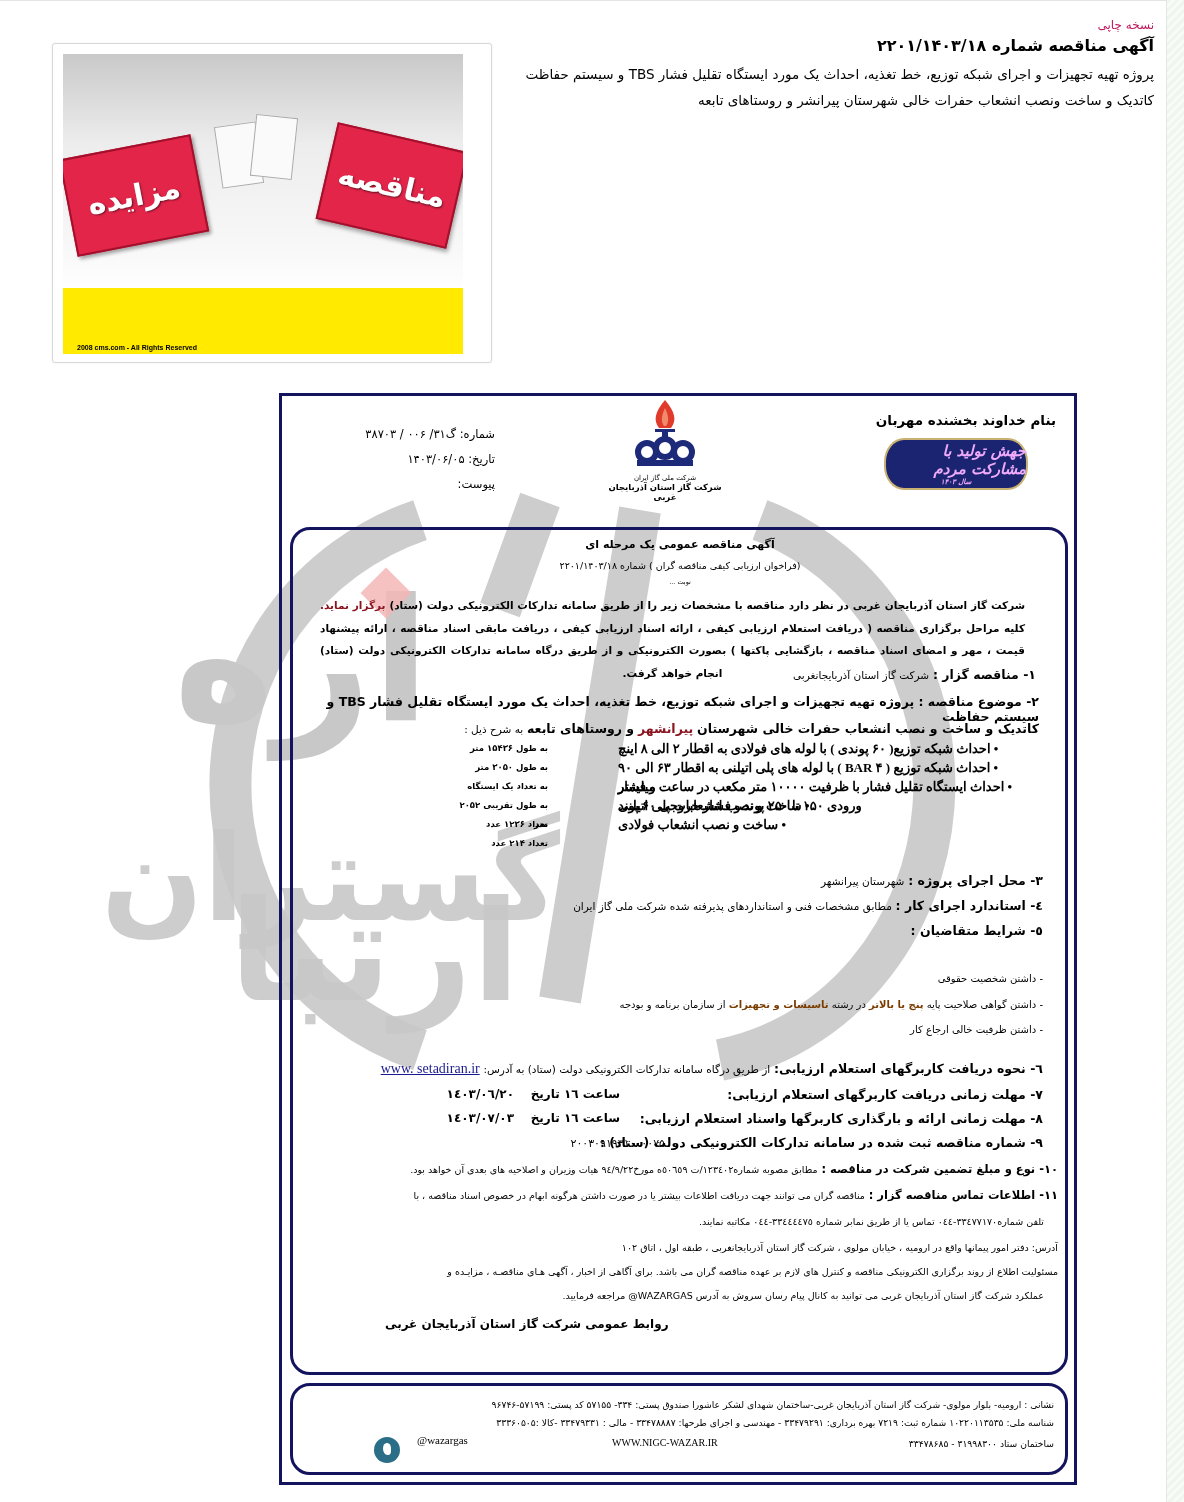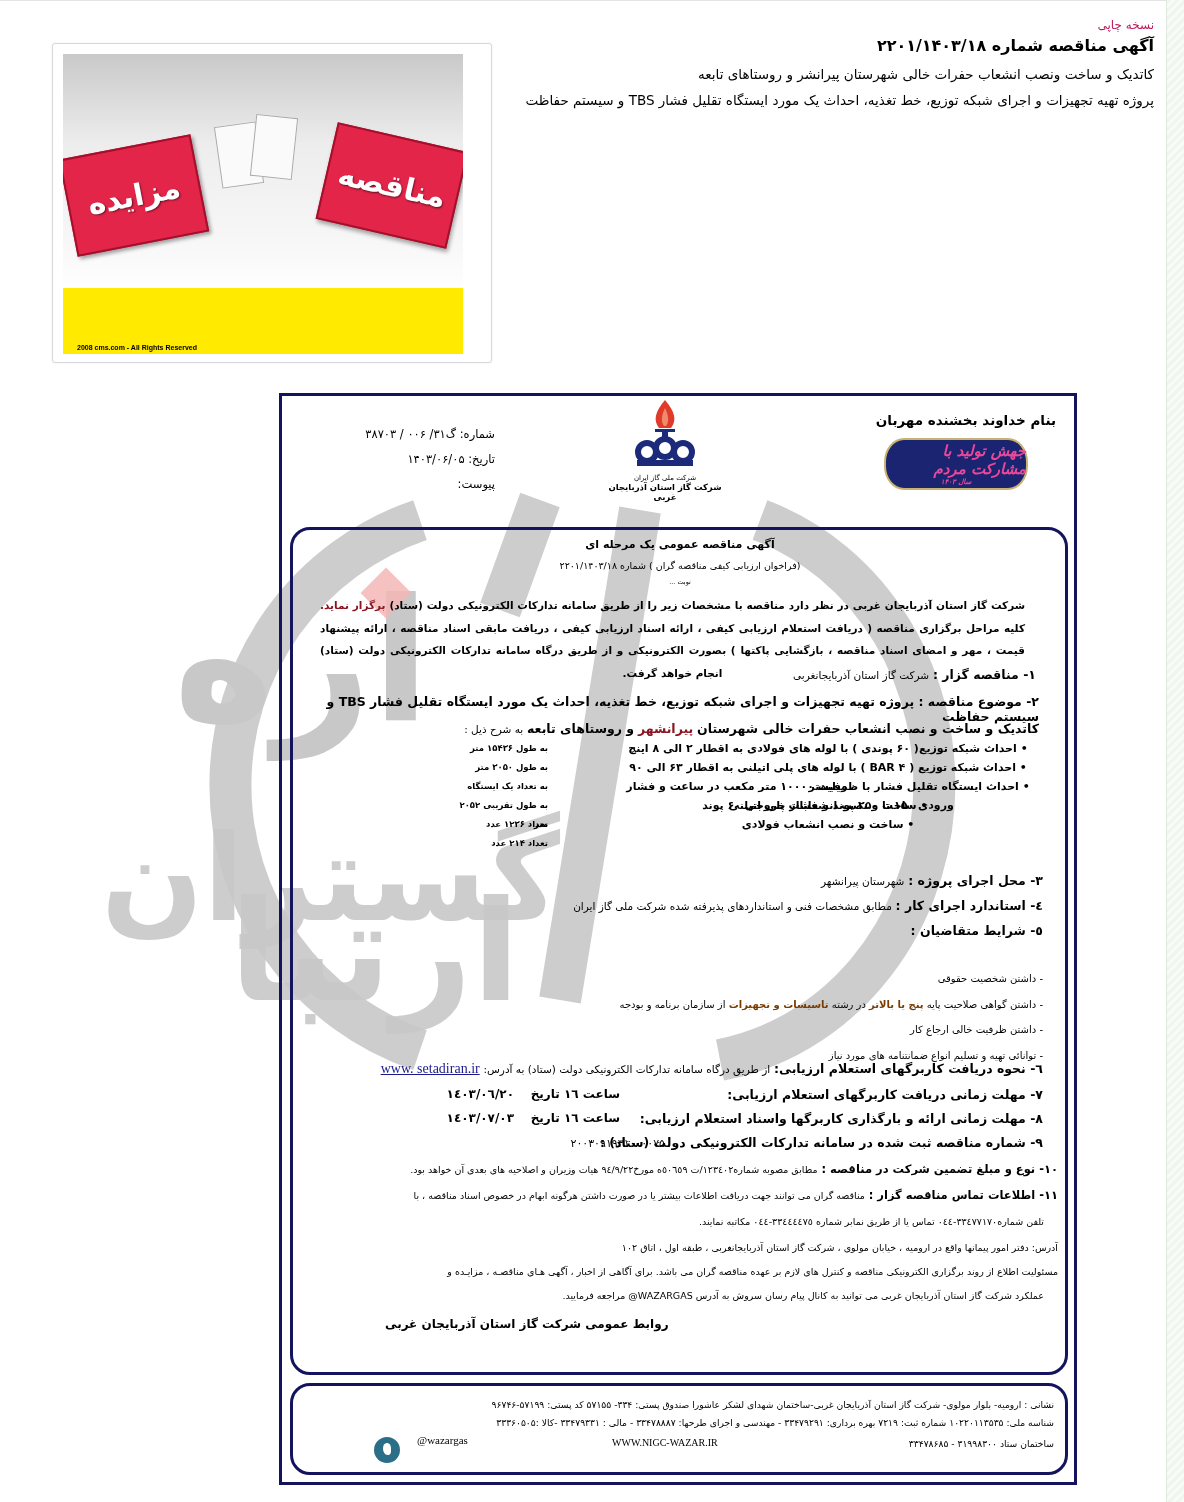--- a/index.html
+++ b/index.html
@@ -49,21 +49,21 @@
     position: absolute; left: 279px; top: 393px; width: 798px; height: 1092px;
     border: 3px solid #14135e; box-sizing: border-box; background: transparent;
   }
   .watermark { position: absolute; left: 0; top: 0; width: 1184px; height: 1502px; pointer-events: none; z-index: 0; }
   .layer { position: absolute; z-index: 1; }
 
   .doc-head-right { right: 128px; top: 412px; direction: rtl; text-align: right; margin-left: 48px; }
   .bismillah { font-size: 13.5px; font-weight: bold; }
   .slogan {
     margin-top: 10px; width: 140px; height: 48px; background: #1b2470; border-radius: 20px / 24px;
-    border: 2px solid #c9b271; color: #ec4899; font-size: 15px; font-style: italic; font-weight: bold;
+    border: 2px solid #c9b271; color: #f0abfc; font-size: 15px; font-style: italic; font-weight: bold;
     display: flex; align-items: center; justify-content: center; margin-right: 28px;
   }
   .slogan-sub { font-size: 7px; display: block; text-align: center; }
 
   .nigc { left: 600px; top: 398px; width: 130px; text-align: center; direction: rtl; }
   .nigc-sub1 { font-size: 7px; margin-top: 0; }
   .nigc-sub2 { font-size: 8.5px; font-weight: bold; }
 
   .doc-meta { left: 350px; top: 422px; width: 145px; direction: rtl; text-align: right; font-size: 11.5px; line-height: 25px; }
 
@@ -80,21 +80,21 @@
   .ann-title { left: 300px; top: 538px; width: 760px; text-align: center; font-size: 11px; font-weight: bold; direction: rtl; }
   .ann-sub { left: 300px; top: 560px; width: 760px; text-align: center; font-size: 9.5px; direction: rtl; }
   .ann-note { left: 300px; top: 578px; width: 760px; text-align: center; font-size: 6.5px; direction: rtl; }
   .intro { left: 320px; top: 594px; width: 705px; font-size: 10.5px; font-weight: bold; line-height: 22.5px; text-align: justify; text-align-last: center; direction: rtl; }
   .hl-red { color: #8a1420; }
   .hl-brown { color: #7a3b00; }
 
   .item { font-size: 12px; direction: rtl; text-align: right; }
   .item b { font-size: 12.5px; }
   .light { font-weight: normal; font-size: 10.5px; }
-  .bullet-row { font-size: 11px; font-weight: bold; direction: rtl; text-align: center; height: 19px; line-height: 19px; }
+  .bullet-row { font-size: 13px; font-weight: bold; direction: rtl; text-align: left; height: 19px; line-height: 19px; font-family: Liberation Serif, serif; }
   .qty { font-size: 8.5px; font-weight: bold; direction: rtl; text-align: right; height: 19px; line-height: 19px; }
 
   .cond { font-size: 10px; direction: rtl; text-align: right; line-height: 25.5px; }
   .val { font-size: 12px; font-weight: bold; }
   .url { font-family: "Liberation Serif", serif; font-size: 14px; color: #1a1a8e; text-decoration: underline; }
   .small { font-size: 9.5px; line-height: 24px; direction: rtl; text-align: right; }
   .pr { font-size: 12px; font-weight: bold; direction: rtl; }
 
   .foot { font-size: 9.2px; direction: rtl; text-align: right; line-height: 17px; }
   .foot-latin { font-family: "Liberation Serif", serif; font-size: 10px; }
@@ -110,22 +110,22 @@
 </head>
 <body>
 
 <div class="top-rule"></div>
 <div class="side-strip"></div>
 
 <div class="header">
   <a class="print-link">نسخه چاپی</a>
   <h1 class="news-title">آگهی مناقصه شماره ۲۲۰۱/۱۴۰۳/۱۸</h1>
   <div class="news-lead">
+    <div>پروژه تهیه تجهیزات و اجرای شبکه توزیع، خط تغذیه، احداث یک مورد ایستگاه تقلیل فشار TBS و سیستم حفاظت</div>
     <div>کاتدیک و ساخت ونصب انشعاب حفرات خالی شهرستان پیرانشر و روستاهای تابعه</div>
-    <div>پروژه تهیه تجهیزات و اجرای شبکه توزیع، خط تغذیه، احداث یک مورد ایستگاه تقلیل فشار TBS و سیستم حفاظت</div>
   </div>
 </div>
 
 <div class="thumb">
   <div class="thumb-img">
     <div class="doc-sheet" style="left:155px;top:70px;transform:rotate(-8deg);"></div>
     <div class="doc-sheet" style="left:190px;top:62px;transform:rotate(6deg);"></div>
     <div class="tag tag-left">
         <span>مزایده</span>
       </div>
@@ -244,21 +244,20 @@
 <div class="layer cond" style="right:141px;top:946px;margin-top:20px;">
   <div><span>- داشتن شخصیت حقوقی</span></div>
   <div>
     <span>- داشتن گواهی صلاحیت پایه</span>
     <b class="hl-brown">پنج یا بالاتر</b>
     <span>در رشته</span>
     <b class="hl-brown">تاسیسات و تجهیزات</b>
     <span>از سازمان برنامه و بودجه</span>
   </div>
   <div><span>- داشتن ظرفیت خالی ارجاع کار</span></div>
-  <div><span>- توانائی تهیه و تسلیم انواع ضمانتنامه های مورد نیاز</span></div>
 </div>
 
 <div class="layer item" style="right:141px;top:1061px;width:700px;">
   <b>٦- نحوه دریافت کاربرگهای استعلام ارزیابی:</b>
   <span class="light">از طریق درگاه سامانه تدارکات الکترونیکی دولت (ستاد) به آدرس:</span>
   <a class="url">www. setadiran.ir</a>
 </div>
 
 <div class="layer item" style="right:141px;top:1087px;">
   <b>٧- مهلت زمانی دریافت کاربرگهای استعلام ارزیابی:</b>

